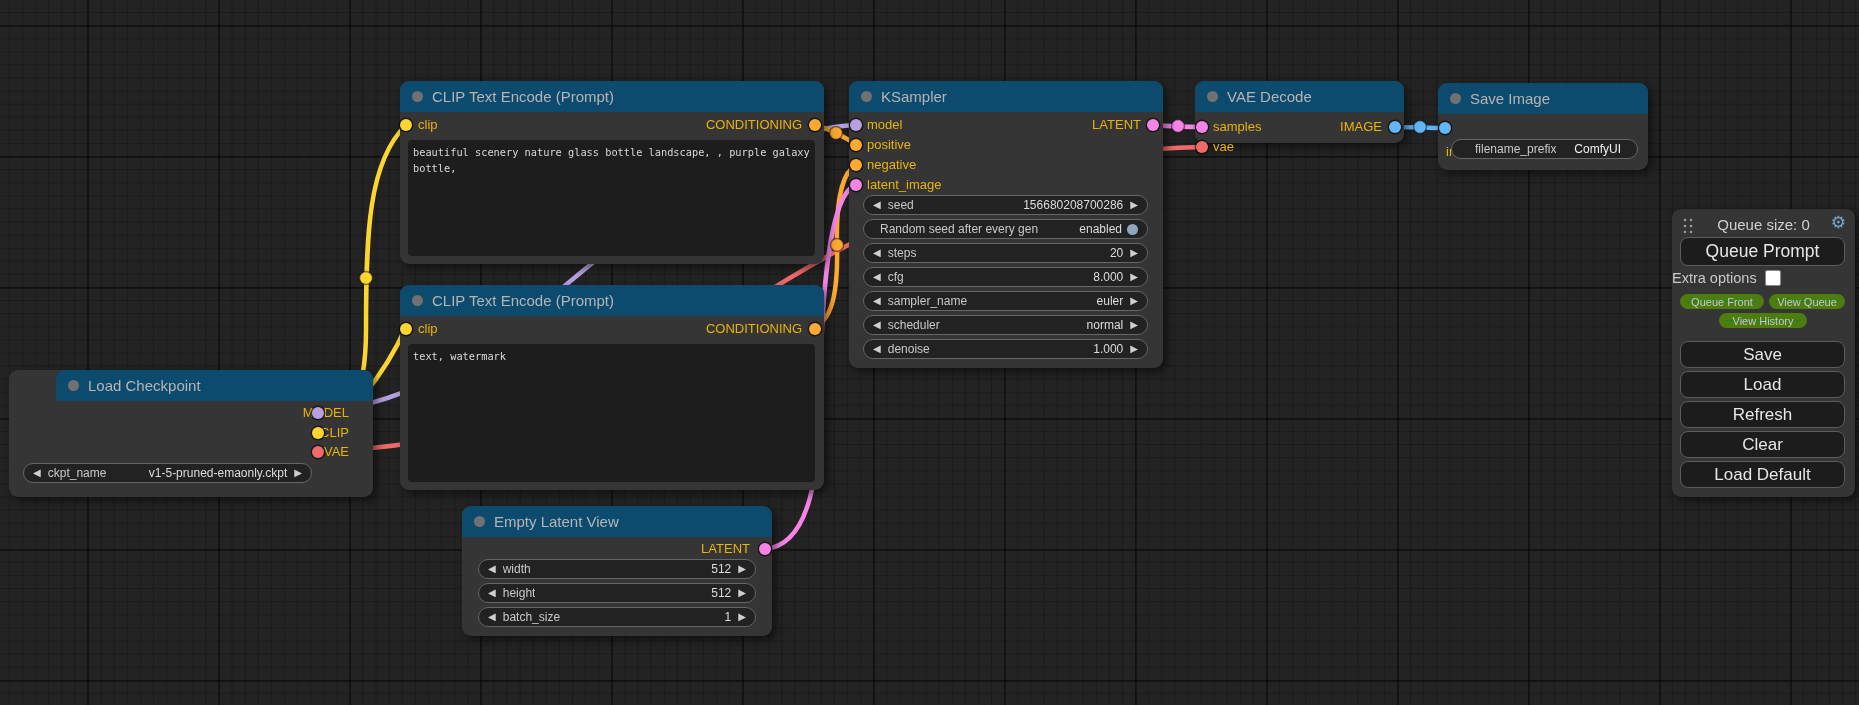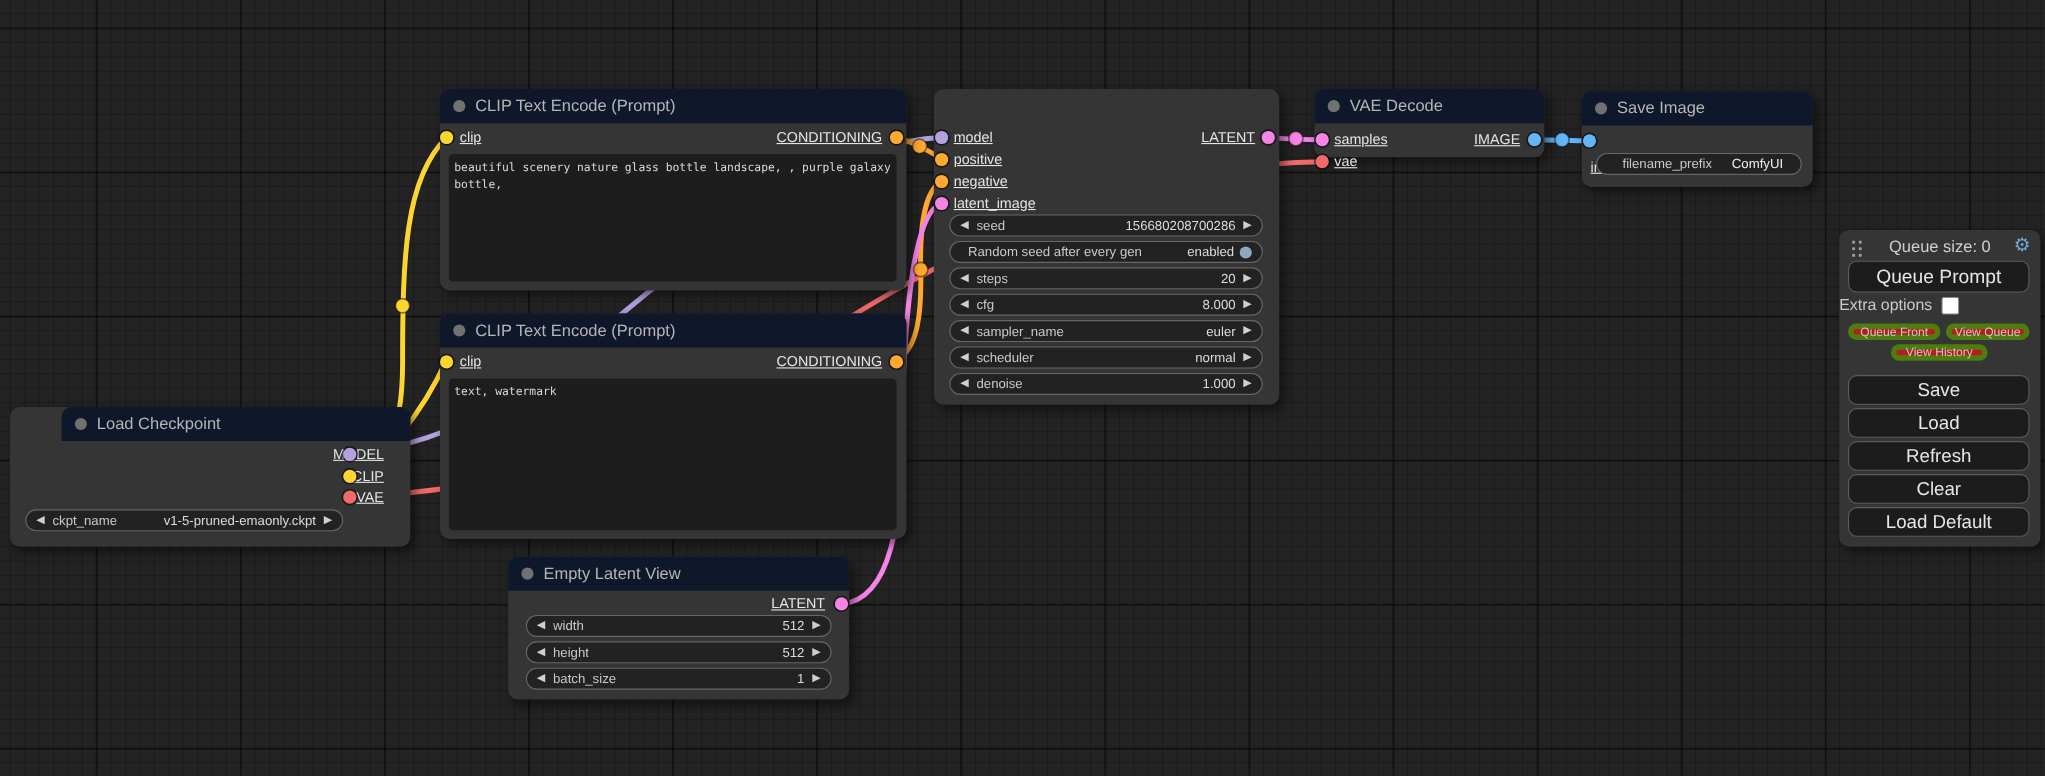--- a/index.html
+++ b/index.html
@@ -13,25 +13,25 @@
       linear-gradient(90deg, rgba(0,0,0,.22) 1px, transparent 1px);
     background-size:131px 131px,131px 131px,13.1px 13.1px,13.1px 13.1px;
     background-position:87px 25px,87px 25px,9px 12px,9px 12px;
     font-family:"Liberation Sans", sans-serif;
   }
   #wires{position:absolute;left:0;top:0;z-index:1;}
   #wires path{fill:none;stroke-width:4.5;stroke-linecap:round;}
   #wires circle{stroke:rgba(0,0,0,.45);stroke-width:1.5;}
   .node{position:absolute;background:#353535;border-radius:9px;z-index:2;
         box-shadow:4px 4px 10px rgba(0,0,0,.5);}
-  .ntitle{height:31px;background:#0f172a;border-radius:9px 9px 0 0;display:flex;
+  .ntitle{height:31px;background:#0c4a6e;border-radius:9px 9px 0 0;display:flex;
           align-items:center;padding:0 10px;color:#b5b5b5;font-size:15px;}
   .tdot{width:11px;height:11px;border-radius:50%;background:#717171;margin:0 9px 0 2px;flex:0 0 auto;}
   .port{position:absolute;width:12px;height:12px;border-radius:50%;box-shadow:0 0 0 1.5px rgba(0,0,0,.55);}
-  .slot{position:absolute;font-size:13px;color:#e5e5e5;line-height:16px;white-space:nowrap;text-decoration:underline;}
+  .slot{position:absolute;font-size:13px;color:#eab308;line-height:16px;white-space:nowrap;}
   .slot.out{text-align:right;}
   .widget{position:absolute;height:20px;background:#222;border:1px solid #666;
           border-radius:11px;display:flex;align-items:center;box-sizing:border-box;
           font-size:12px;color:#c9c9c9;padding:0 9px;white-space:nowrap;overflow:hidden;}
   .warr{font-size:10px;color:#cfcfcf;line-height:1;flex:0 0 auto;}
   .wlabel{margin-left:7px;overflow:hidden;text-overflow:ellipsis;}
   .wvalue{margin-left:auto;margin-right:7px;color:#dcdcdc;}
   .toggle-circle{width:11px;height:11px;border-radius:50%;flex:0 0 auto;margin-left:5px;}
   .prompt{position:absolute;background:#1d1d1d;border-radius:4px;color:#d9d9d9;
           font-family:"DejaVu Sans Mono", monospace;font-size:10.3px;line-height:1.6;
@@ -41,21 +41,21 @@
         border-radius:9px;z-index:3;box-shadow:4px 4px 10px rgba(0,0,0,.5);}
   .drag-handle{position:absolute;left:11px;top:9px;width:10px;height:17px;
         background:radial-gradient(circle at 2px 2px,#9d9d9d 1.4px,transparent 1.6px);
         background-size:6px 6px;}
   #queue-size{position:absolute;left:0;top:7px;width:100%;text-align:center;color:#cfcfcf;font-size:15px;}
   .gear{position:absolute;right:9px;top:5px;font-size:17px;line-height:1;}
   .btn{position:absolute;left:8px;width:165px;background:#1c1c1c;border:1px solid #5c5c5c;
        border-radius:8px;color:#e6e6e6;display:flex;align-items:center;justify-content:center;
        box-sizing:border-box;}
   .btn.big{height:27px;font-size:17px;}
-  .pill{position:absolute;height:15px;background:#b91c1c;border:5px solid #4d7c0f;border-radius:8px;
+  .pill{position:absolute;height:15px;background:#15803d;border:7px solid #4d7c0f;border-radius:8px;
         color:#c9c9c9;font-size:11px;display:flex;align-items:center;justify-content:center;box-sizing:border-box;}
   #extra-row{position:absolute;left:0;top:61px;width:100%;display:flex;align-items:center;
         color:#c9c9c9;font-size:14.5px;}
   .checkbox{width:14px;height:14px;background:#fff;border:1px solid #8a8a8a;border-radius:2px;margin-left:8px;}
 </style>
 </head>
 <body>
 
 <div id="canvas">
 
@@ -114,20 +114,24 @@
       <span>CLIP Text Encode (Prompt)</span>
     </div>
     <div class="port" style="left: 0px; top: 38px; background: rgb(253, 213, 49);"></div>
     <span class="slot" style="left:18px;top:36px;">clip</span>
     <span class="slot out" style="right:22px;top:36px;">CONDITIONING</span>
     <div class="port" style="left: 409px; top: 38px; background: rgb(255, 169, 49);"></div>
     <div class="prompt" style="left:8px;top:59px;width:407px;height:138px;">text, watermark</div>
   </div>
 
   <div class="node" style="left:849px;top:81px;width:314px;height:287px;">
+    <div class="ntitle">
+      <span class="tdot"></span>
+      <span>KSampler</span>
+    </div>
     <div class="port" style="left: 1px; top: 38px; background: rgb(182, 161, 224);"></div>
     <div class="port" style="left: 1px; top: 58px; background: rgb(255, 169, 49);"></div>
     <div class="port" style="left: 1px; top: 78px; background: rgb(255, 169, 49);"></div>
     <div class="port" style="left: 1px; top: 98px; background: rgb(245, 132, 230);"></div>
     <span class="slot" style="left:18px;top:36px;">model</span>
     <span class="slot" style="left:18px;top:56px;">positive</span>
     <span class="slot" style="left:18px;top:76px;">negative</span>
     <span class="slot" style="left:18px;top:96px;">latent_image</span>
     <span class="slot out" style="right:22px;top:36px;">LATENT</span>
     <div class="port" style="left: 298px; top: 38px; background: rgb(245, 132, 230);"></div>

